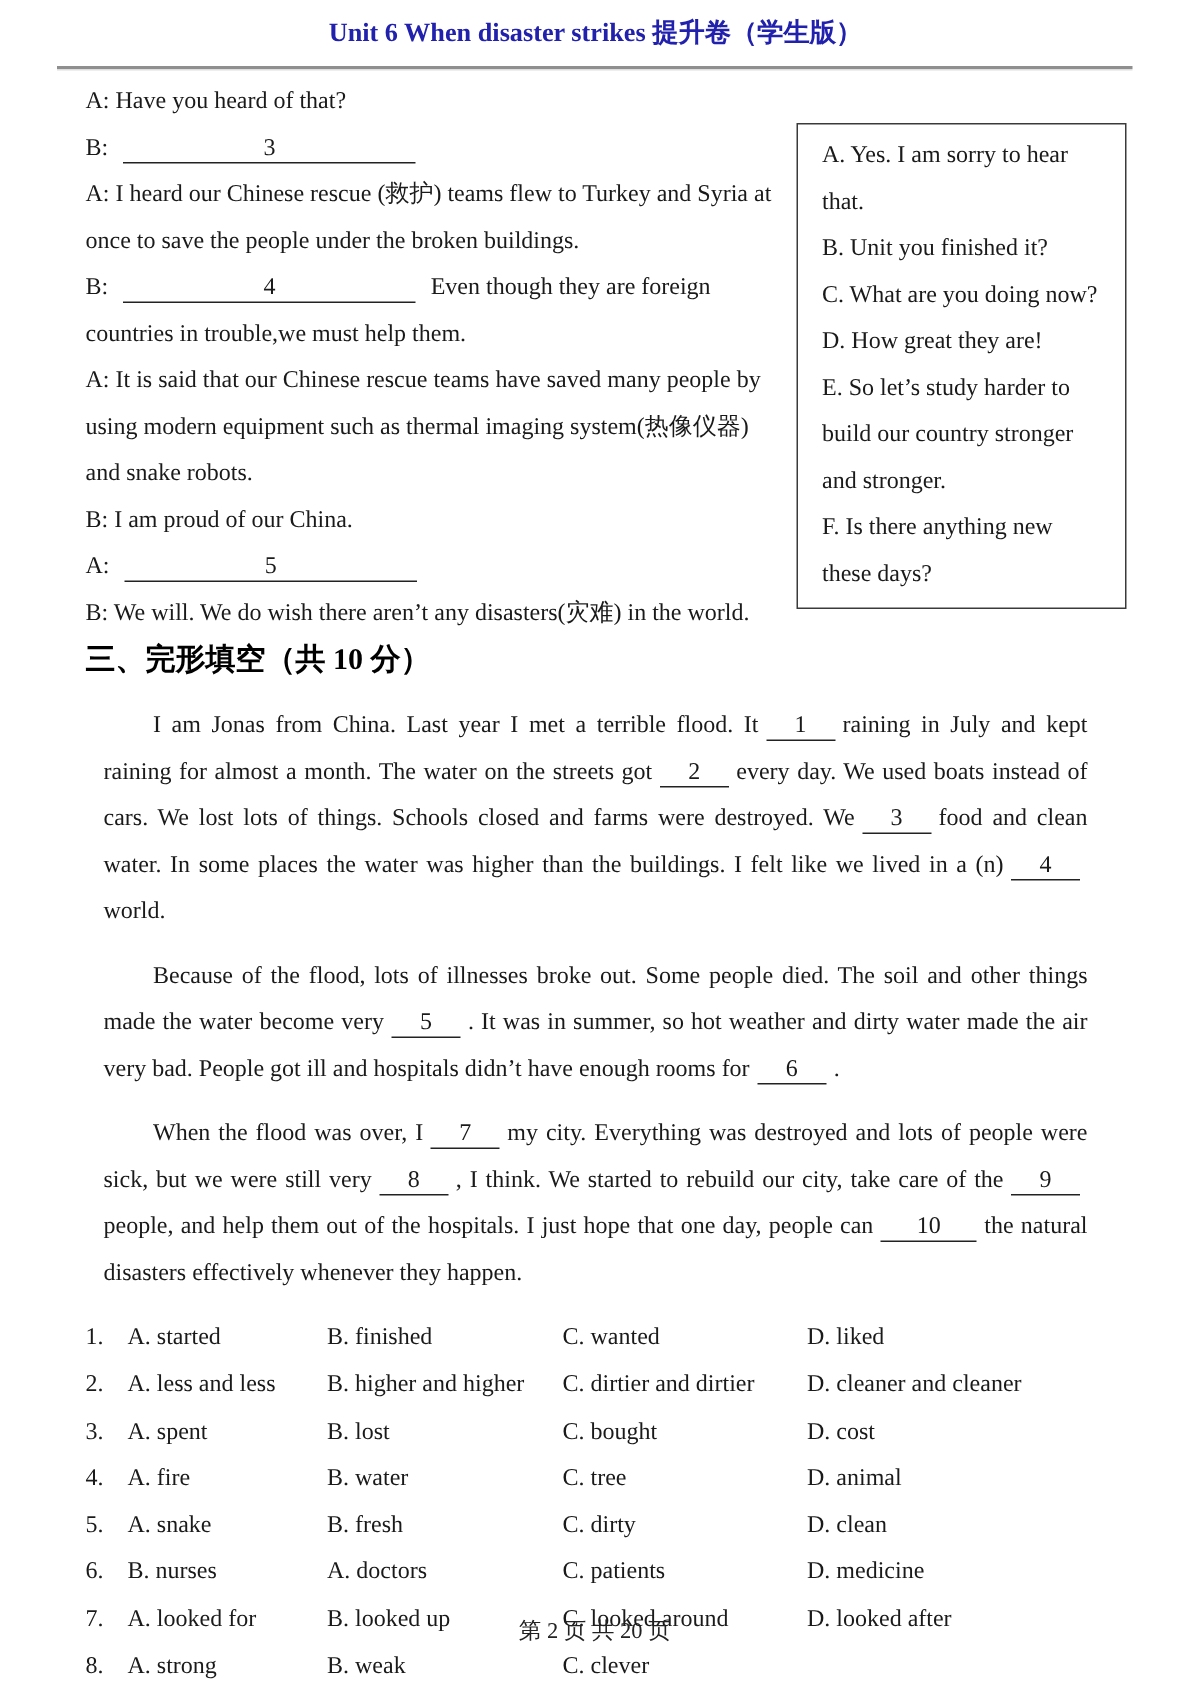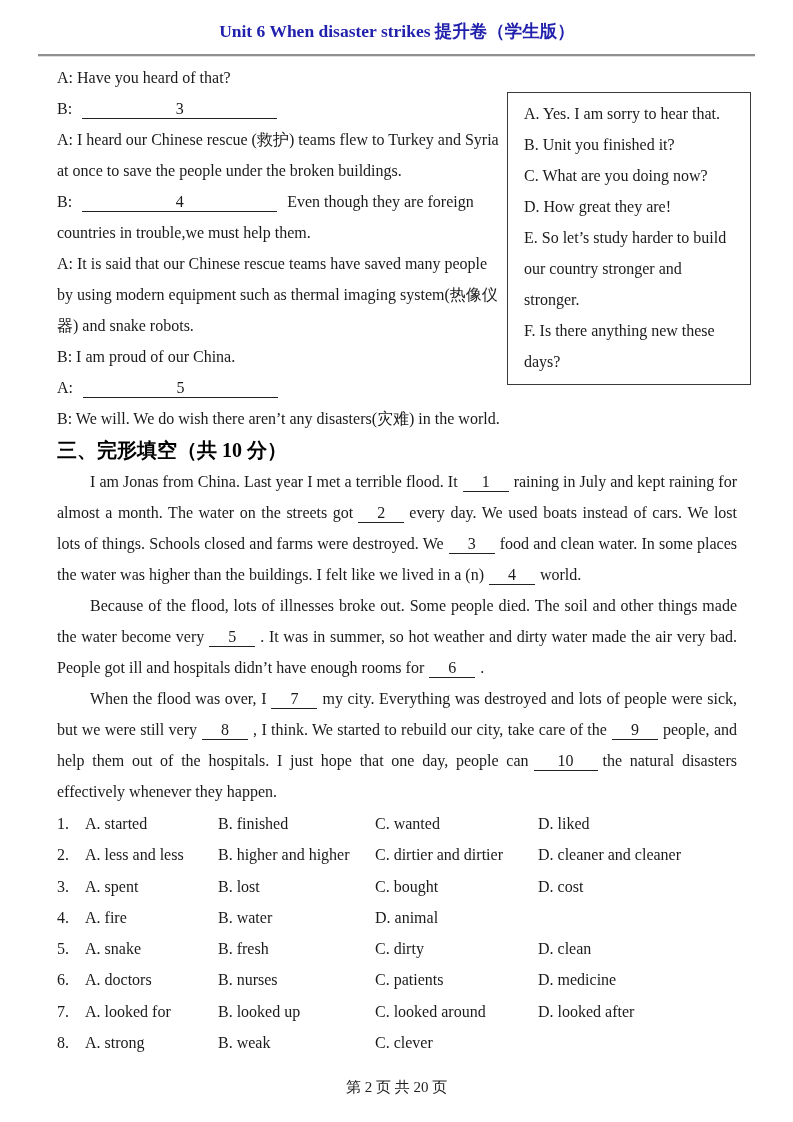--- a/index.html
+++ b/index.html
@@ -6,21 +6,21 @@
   html, body { margin: 0; padding: 0; background: #ffffff; }
   body {
     width: 793px; height: 1122px;
     font-family: "Liberation Serif", "DejaVu Serif", serif;
     color: #1a1a1a;
     position: relative;
     overflow: hidden;
   }
   .page {
     width: 793px; height: 1122px;
-    padding: 14px 56px 0 57px;
+    padding: 4px 56px 0 57px;
     position: relative;
     border-radius: 28px;
   }
   .title {
     text-align: center;
     color: #2121ad;
     font-weight: bold;
     font-size: 17.5px;
     margin: 6px 0 12px 0;
     line-height: 22px;
@@ -32,21 +32,21 @@
     margin: 0 -18px 5px -19px;
   }
   .dialogue {
     font-size: 16px;
     line-height: 31px;
   }
   .dialogue::after { content: ""; display: block; clear: both; }
   .dialogue p { margin: 0; }
   .options-box {
     float: right;
-    width: 244px;
+    width: 220px;
     border: 1px solid #3a3a3a;
     padding: 5px 12px 7px 16px;
     margin: 30px -14px 8px 8px;
     line-height: 31px;
     font-family: Liberation Serif, serif;
   }
   .options-box p { margin: 0; }
   .dblank {
     display: inline-block;
     width: 195px;
@@ -58,21 +58,21 @@
     vertical-align: baseline;
   }
   .section-heading {
     font-size: 20px;
     font-weight: bold;
     margin: 1px 0 0 0;
     line-height: 31px;
     color: #000;
   }
   .cloze p {
-    margin: 0;
+    margin: 12px;
     font-size: 16px;
     line-height: 31px;
     text-align: justify;
     text-indent: 33px;
   }
   .cblank {
     display: inline-block;
     width: 46px;
     border-bottom: 1px solid #222;
     text-align: center;
@@ -164,33 +164,34 @@
       <span>3.</span>
       <span>A.  spent</span>
       <span>B.  lost</span>
       <span>C.  bought</span>
       <span>D.  cost</span>
     </div>
     <div class="qrow">
       <span>4.</span>
       <span>A.  fire</span>
       <span>B.  water</span>
+      <span>C.  tree</span>
       <span>D.  animal</span>
     </div>
     <div class="qrow">
       <span>5.</span>
       <span>A.  snake</span>
       <span>B.  fresh</span>
       <span>C.  dirty</span>
       <span>D.  clean</span>
     </div>
     <div class="qrow">
       <span>6.</span>
+      <span>B.  nurses</span>
       <span>A.  doctors</span>
-      <span>B.  nurses</span>
       <span>C.  patients</span>
       <span>D.  medicine</span>
     </div>
     <div class="qrow">
       <span>7.</span>
       <span>A.  looked for</span>
       <span>B.  looked up</span>
       <span>C.  looked around</span>
       <span>D.  looked after</span>
     </div>

